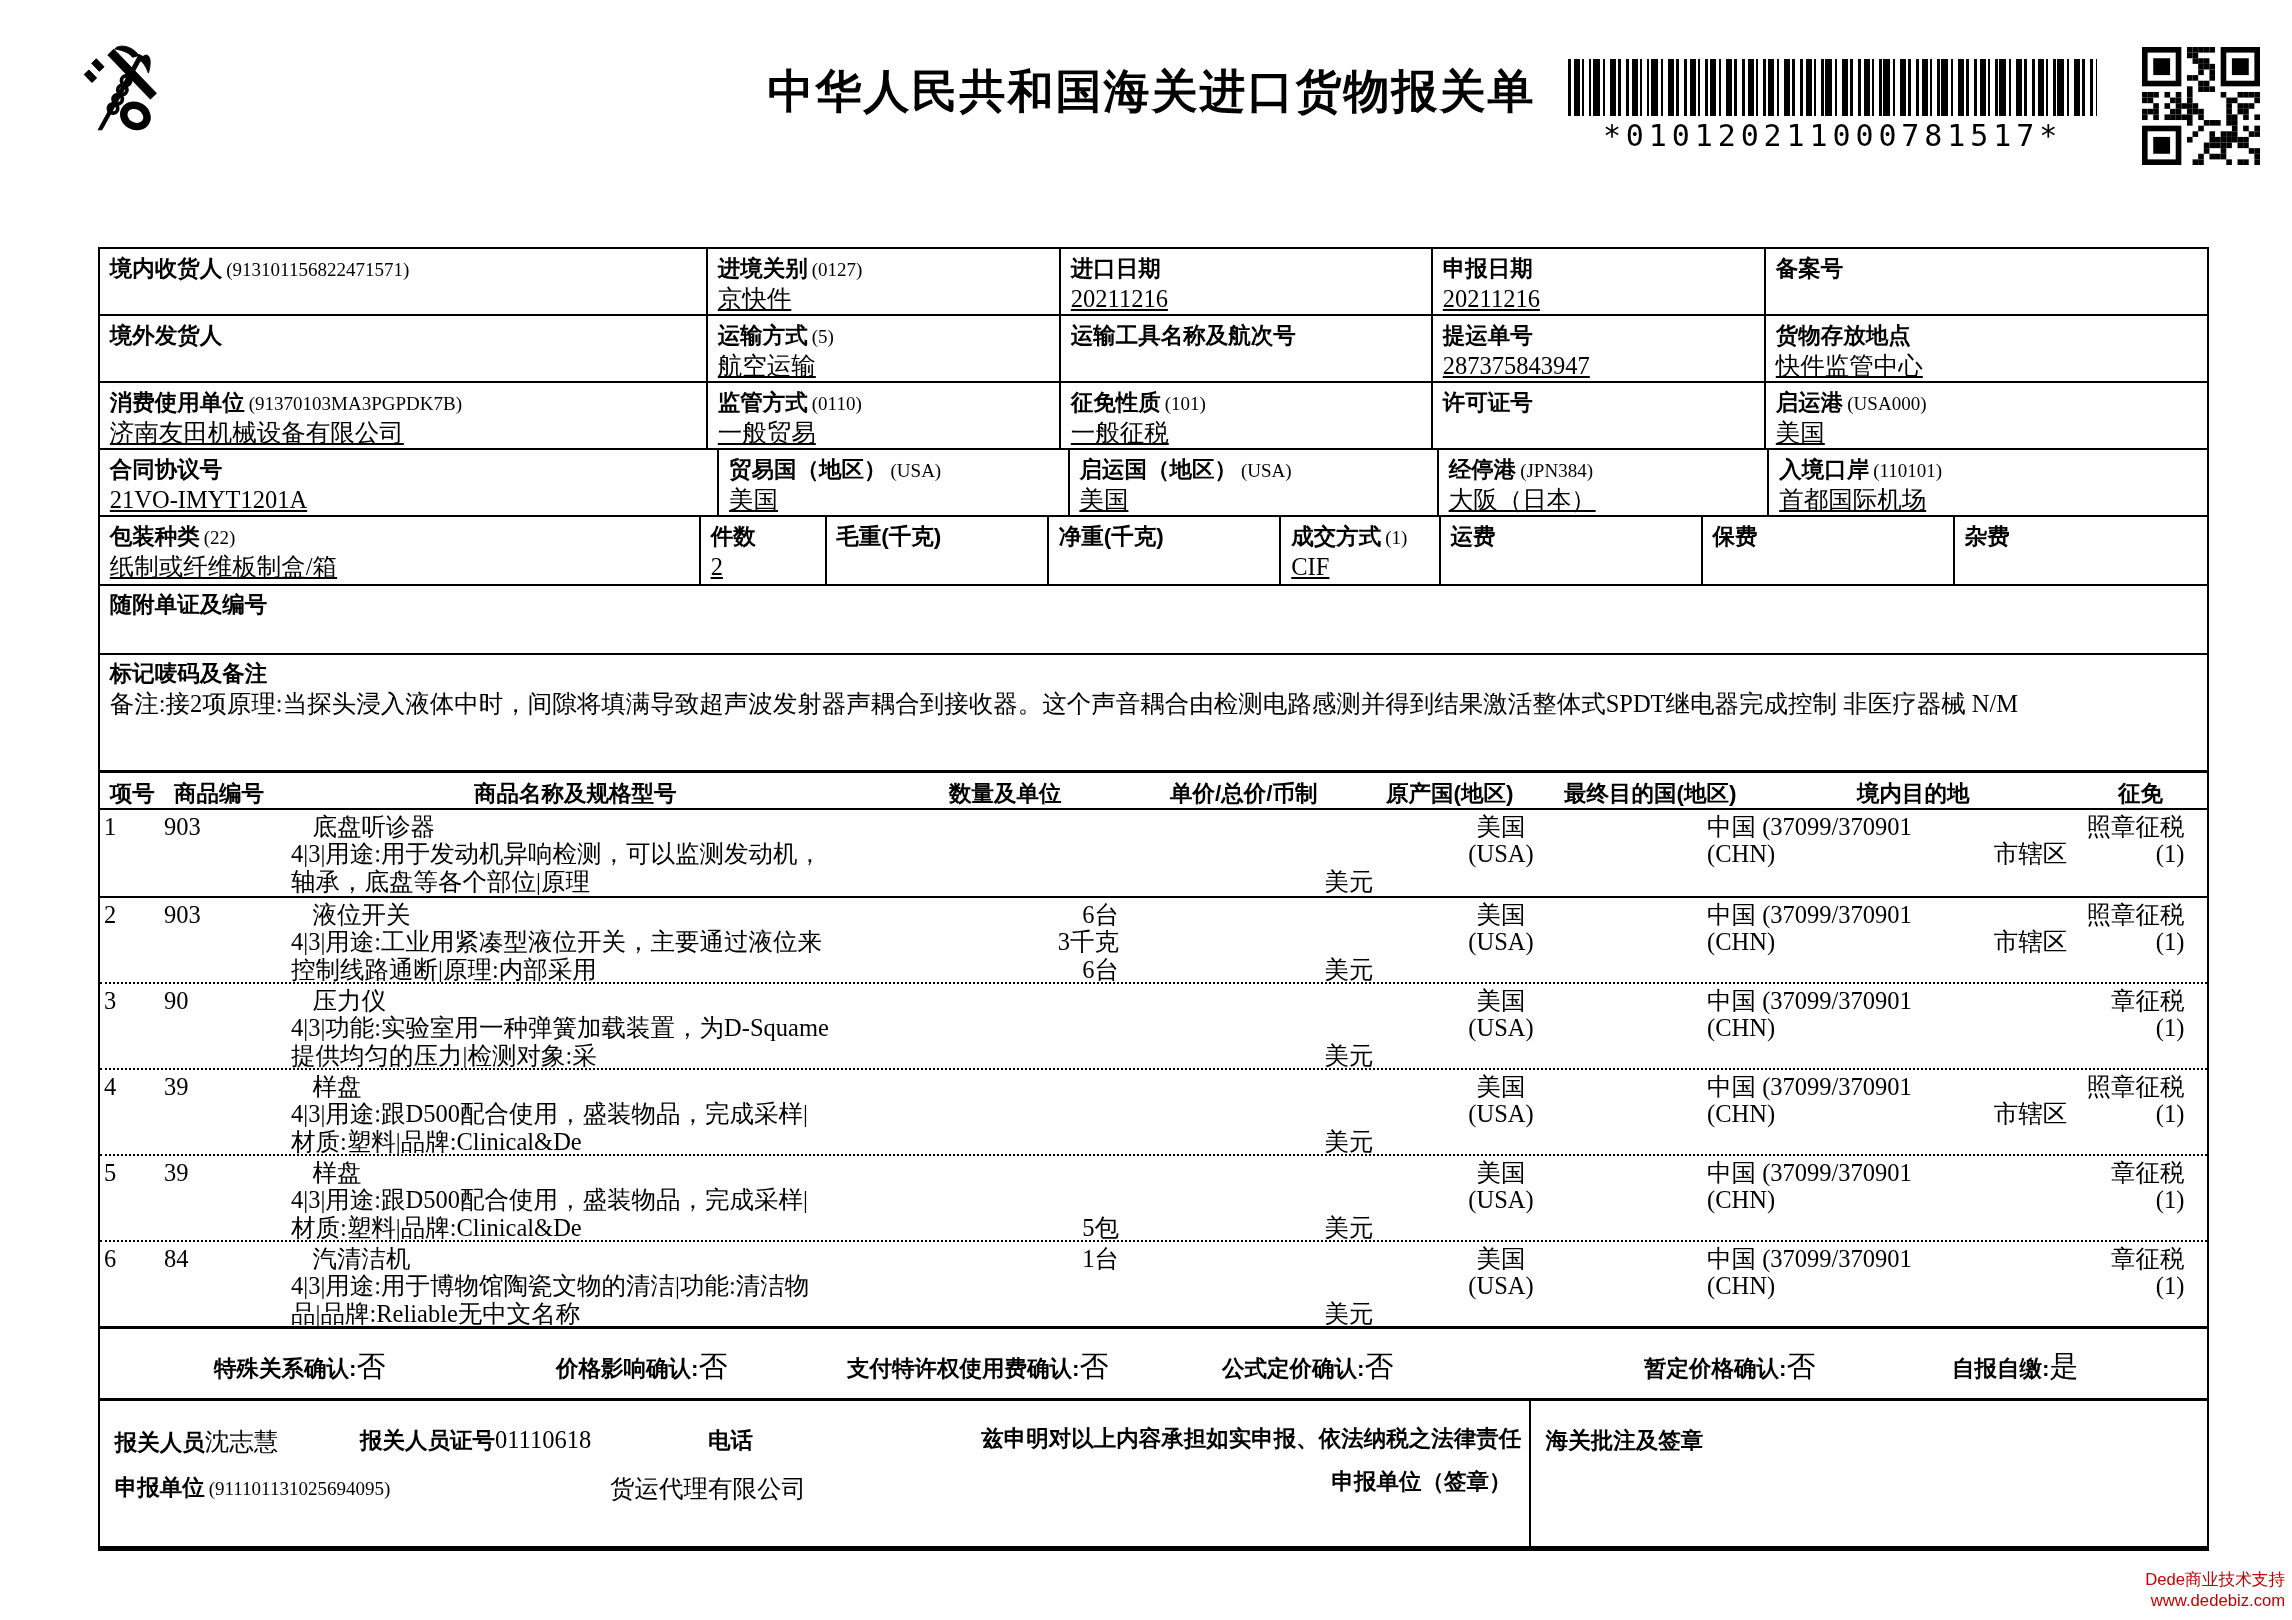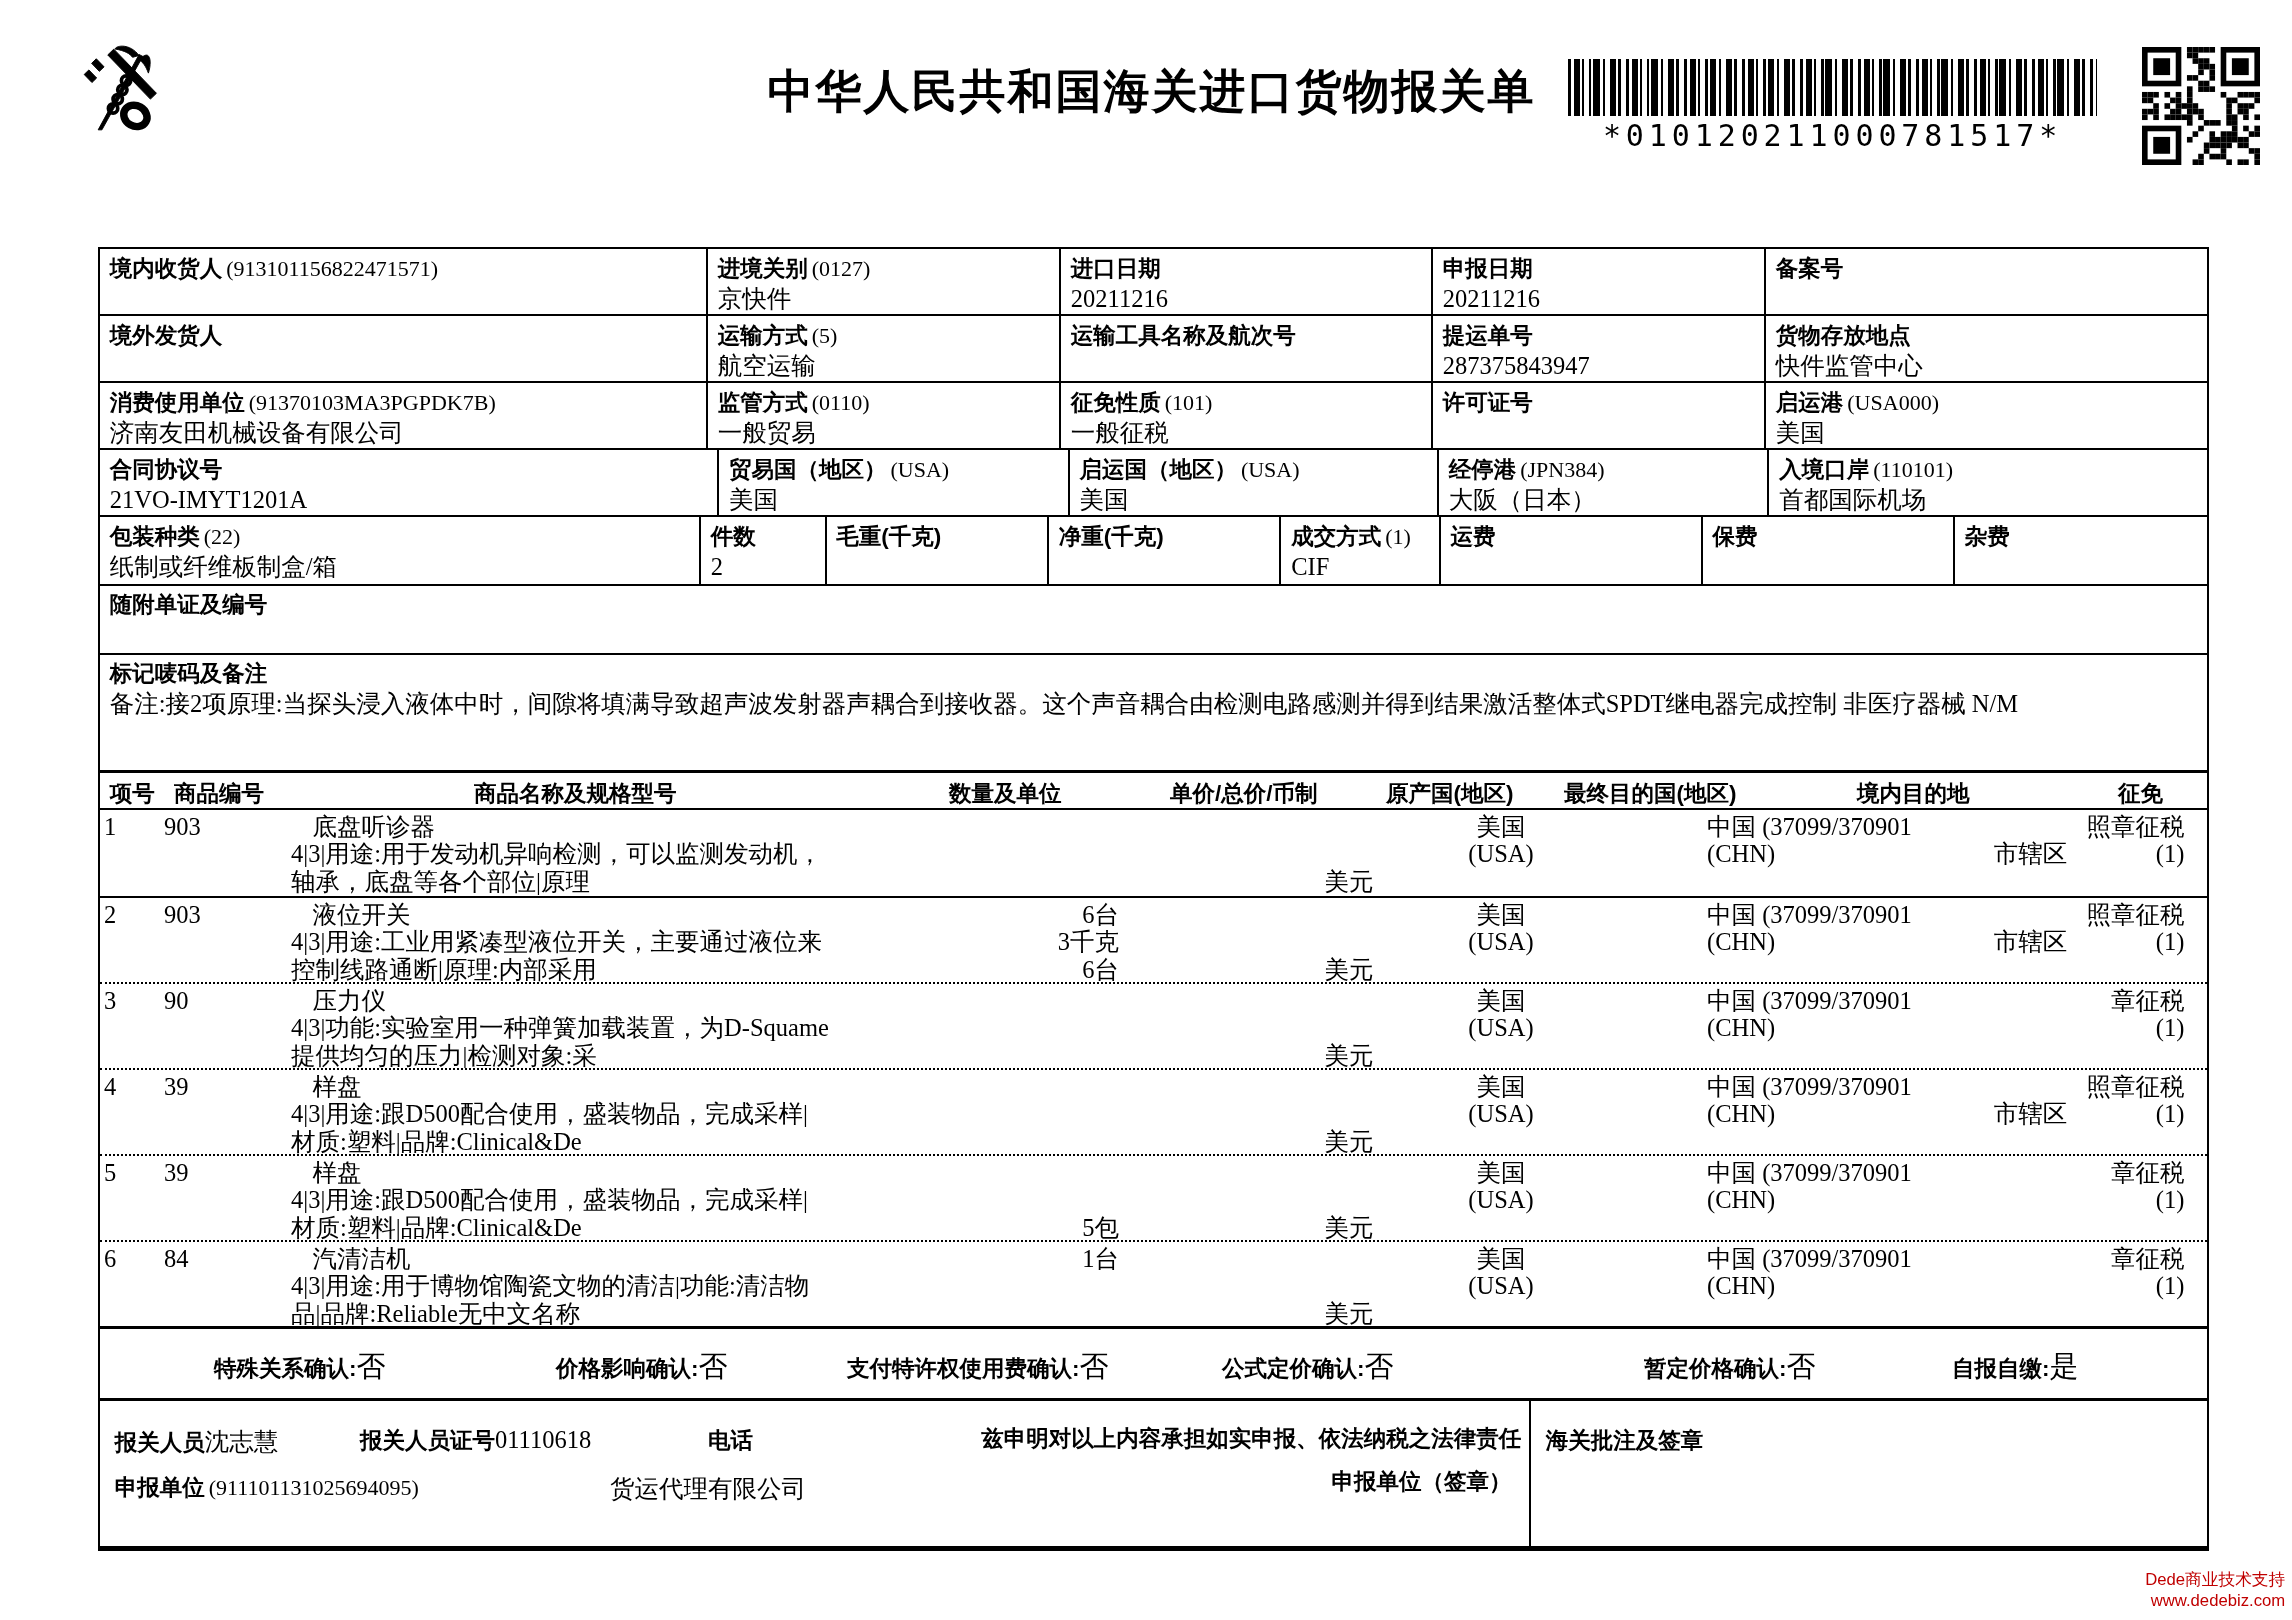--- a/index.html
+++ b/index.html
@@ -1,20 +1,20 @@
 <!DOCTYPE html>
 <html><head>
 <meta charset="utf-8">
 <style>
   html,body{margin:0;padding:0;background:#fff;}
   .sheet{position:relative;width:2293px;height:1620px;background:#fff;color:#000;
          font-family:"Liberation Serif","DejaVu Serif",serif;overflow:hidden;}
   .lbl{font-family:"Liberation Sans","DejaVu Sans",sans-serif;font-weight:bold;font-size:22.5px;}
   .val{font-family:"Liberation Serif","DejaVu Serif",serif;font-size:24.5px;}
-  .code{font-family:"Liberation Serif","DejaVu Serif",serif;font-size:22px;}
+  .code{font-family:"Liberation Serif","DejaVu Serif",serif;font-size:19px;}
 
   
   .emblem{position:absolute;left:74px;top:39px;width:93px;height:98px;}
   .title{position:absolute;left:725px;top:61px;width:853px;text-align:center;
          font-size:46px;font-weight:bold;letter-spacing:2px;}
   .barcode-wrap{position:absolute;left:1568px;top:59px;width:529px;}
   .bars{height:57px;width:529px;
         background:repeating-linear-gradient(90deg,
           #000 0 2.9px,#fff 2.9px 5.9px,#000 5.9px 11.8px,#fff 11.8px 13.7px,#000 13.7px 15.7px,
           #fff 15.7px 20.6px,#000 20.6px 23.5px,#fff 23.5px 25.5px,#000 25.5px 32px,#fff 32px 35px,
@@ -27,21 +27,21 @@
   .meta{position:absolute;top:208px;left:0;width:2293px;height:31px;font-size:24.5px;}
   .meta .m{position:absolute;white-space:nowrap;}
 
   
   .tbl{position:absolute;left:98px;top:247px;width:2107px;border:2.9px solid #000;border-bottom-width:5.9px;
        box-sizing:content-box;}
   .irow{display:flex;border-bottom:2px solid #000;}
   .icell{box-sizing:border-box;padding:4.9px 7.8px 0 9.8px;border-right:2px solid #000;overflow:hidden;}
   .icell:last-child{border-right:none;}
   .icell .l1{height:29px;line-height:29px;white-space:nowrap;}
-  .icell .l2{height:31px;line-height:31px;white-space:nowrap;}
+  .icell .l2{height:31px;line-height:31px;white-space:nowrap;text-decoration:underline;}
   .h66{height:65px;} .h68{height:67px;}
   .wide-row{border-bottom:2px solid #000;padding:3.9px 9.8px 0 9.8px;box-sizing:border-box;}
   .wide-row .l1{height:29px;line-height:29px;}
   .wide-row .l2{height:31px;line-height:31px;white-space:nowrap;}
 
   
   .g-head{position:relative;height:35px;border-top:2px solid #000;border-bottom:2px solid #000;}
   .g-head .gh{position:absolute;top:4.9px;white-space:nowrap;}
   .grow{display:flex;height:86px;box-sizing:border-box;}
   .grow.sep-solid{border-top:2.9px solid #000;}

